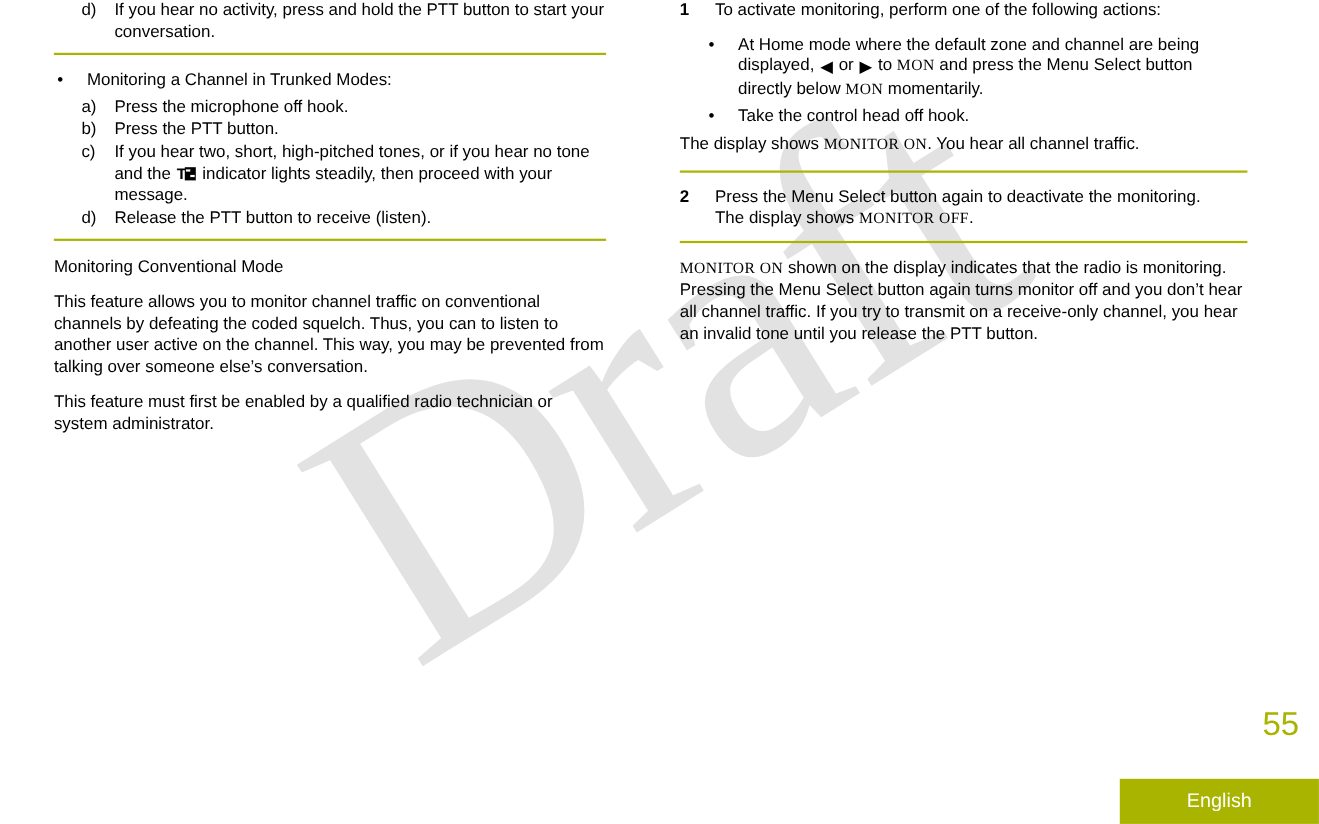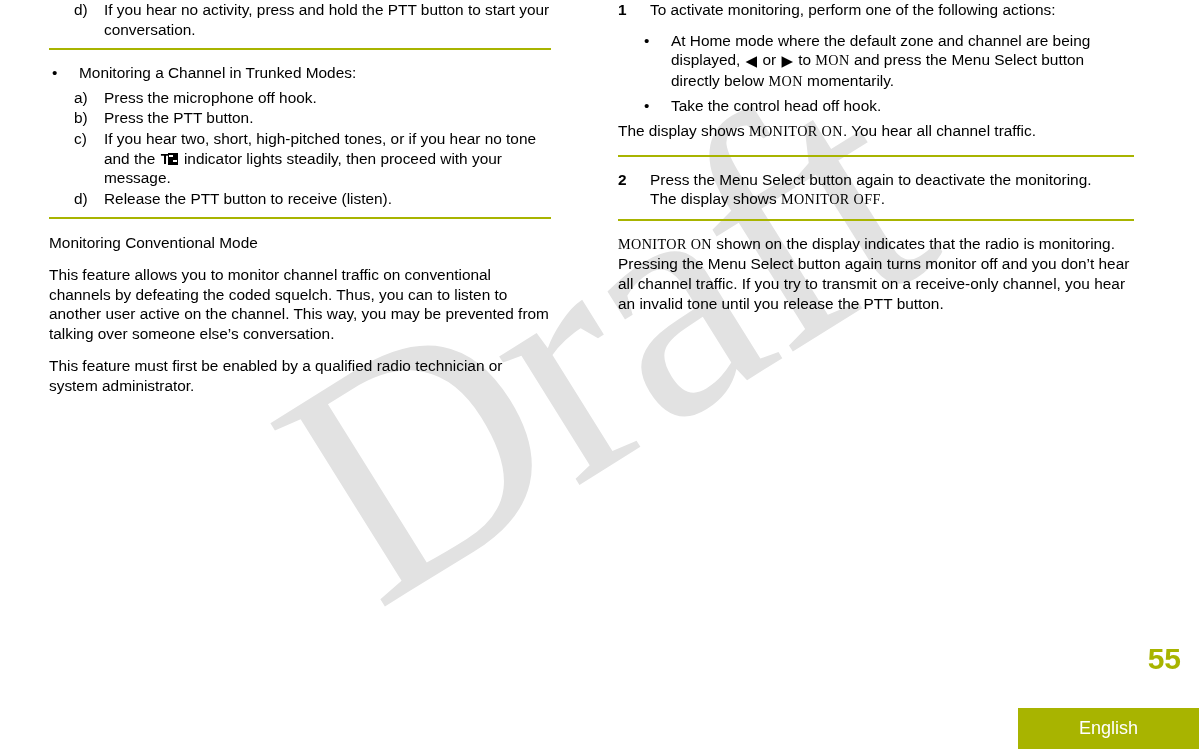--- a/index.html
+++ b/index.html
@@ -181,21 +181,21 @@
     z-index: 3;
     pointer-events: none;
   }
 
   
   .page-number {
     position: absolute;
     right: 18px;
     top: 642px;
     font-size: 30px;
-    font-weight: bold;
+    font-weight: normal;
     color: #a8b400;
     z-index: 3;
   }
   .lang-bar {
     position: absolute;
     left: 1018px;
     top: 708px;
     width: 181px;
     height: 41px;
     background: #a8b400;

